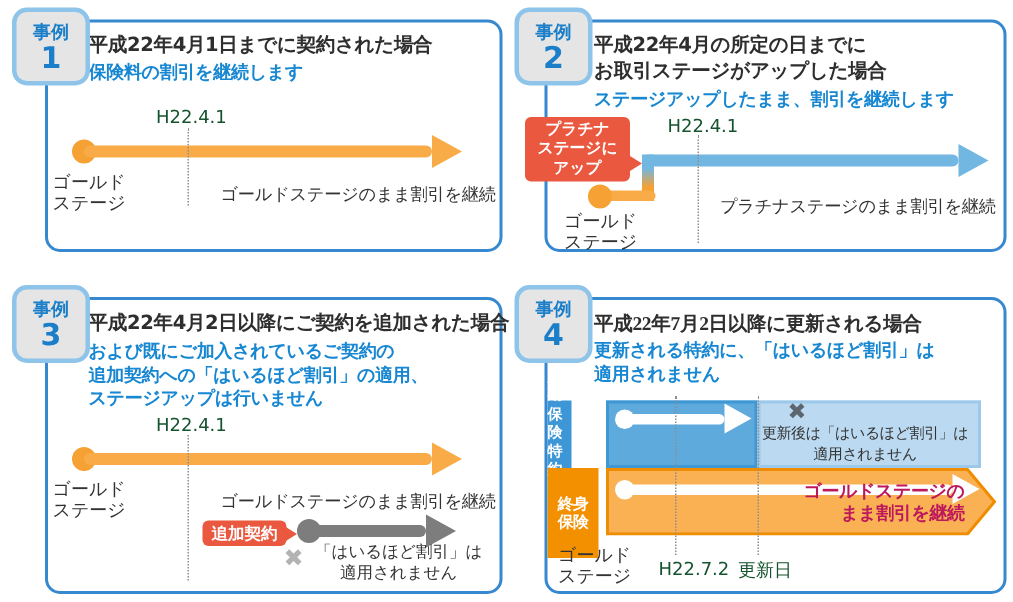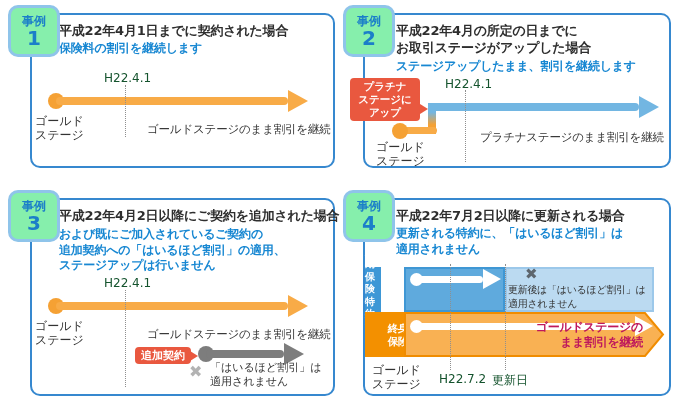--- a/index.html
+++ b/index.html
@@ -1,40 +1,40 @@
 <!DOCTYPE html>
 <html><head>
 <meta charset="utf-8">
 <style>
   html,body{margin:0;padding:0;background:#fff;}
   .stage{position:relative;width:675px;height:401px;background:#fff;overflow:hidden;
          font-family:"DejaVu Sans",sans-serif;color:#2e2e2e;}
   .panel{position:absolute;background:#fff;border:2px solid #3688CF;border-radius:10px;z-index:1;}
-  .badge{position:absolute;width:46px;height:46px;background:#86efac;border:3px solid #8FC4EA;border-radius:10px;
+  .badge{position:absolute;width:46px;height:46px;background:#e5e5e5;border:3px solid #8FC4EA;border-radius:10px;
          z-index:6;display:flex;flex-direction:column;align-items:center;justify-content:center;color:#1B7EC9;}
   .badge .bw{font-size:12px;font-weight:bold;line-height:14px;}
   .badge .bn{font-size:20px;font-weight:bold;line-height:21px;}
   .title{position:absolute;font-size:13px;font-weight:bold;color:#2e2e2e;line-height:17px;white-space:nowrap;letter-spacing:-0.2px;}
   .sub{position:absolute;font-size:12px;font-weight:bold;color:#1787D2;line-height:15.5px;white-space:nowrap;letter-spacing:-0.2px;}
   .date{position:absolute;font-size:12px;color:#14532d;white-space:nowrap;}
   .dotv{position:absolute;width:0;border-left:1px dotted #8f8f8f;z-index:3;}
   .hbar{position:absolute;height:8px;border-radius:4px;}
   .adot{position:absolute;border-radius:50%;}
   .ahead{position:absolute;width:0;height:0;border-top:11px solid transparent;border-bottom:11px solid transparent;}
   .lbl{position:absolute;font-size:12px;color:#333;line-height:14px;white-space:nowrap;}
   .tlabel{position:absolute;font-size:11.5px;color:#333;line-height:14px;white-space:nowrap;letter-spacing:-0.2px;}
   .redtag{position:absolute;background:#E9583F;color:#fff;font-weight:bold;border-radius:4px;z-index:4;}
   .tailR{position:absolute;width:0;height:0;border-top:5px solid transparent;border-bottom:5px solid transparent;border-left:8px solid #E9583F;}
   .xmark{position:absolute;font-weight:bold;line-height:1;}
   .rowlabel{position:absolute;display:flex;flex-direction:column;align-items:center;justify-content:center;
             color:#fff;font-weight:bold;font-size:10px;line-height:12.5px;letter-spacing:-0.3px;}
   .wdot{position:absolute;width:13px;height:13px;border-radius:50%;background:#fff;z-index:2;}
   .wbar{position:absolute;height:7px;border-radius:3.5px;background:#fff;z-index:2;}
   .whead{position:absolute;width:0;height:0;border-top:10.5px solid transparent;border-bottom:10.5px solid transparent;border-left:18px solid #fff;z-index:2;}
-  .note{position:absolute;color:#333;white-space:nowrap;}
+  .note{position:absolute;color:#333;white-space:nowrap;text-align:center;}
 </style>
 </head>
 <body>
 
 <div class="stage">
 
   <section class="panel" style="left:30px;top:13px;width:301px;height:151px;">
     <div class="title" style="left:27px;top:7px;">平成22年4月1日までに契約された場合</div>
     <div class="sub" style="left:27px;top:26px;">保険料の割引を継続します</div>
     <div class="date" style="left:72px;top:56px;">H22.4.1</div>
@@ -112,32 +112,32 @@
       <div>「はいるほど割引」は</div>
       <div>適用されません</div>
     </div>
   </section>
   <div class="badge" style="left:8px;top:190px;">
     <div class="bw">事例</div>
     <div class="bn">3</div>
   </div>
 
   <section class="panel" style="left:363px;top:198px;width:304px;height:194px;">
-    <div class="title" style="left:31px;top:7px;">平成22年7月2日以降に更新される場合</div>
+    <div class="title" style="left:31px;top:7px;font-family:Liberation Serif, serif;">平成22年7月2日以降に更新される場合</div>
     <div class="sub" style="left:31px;top:26px;">
       <div>更新される特約に、「はいるほど割引」は</div>
       <div>適用されません</div>
     </div>
 
     <div class="rowlabel" style="left:0px;top:67px;width:16px;height:45px;background:#3D97D6;">
       <div>定期</div>
       <div>保険</div>
       <div>特約等</div>
     </div>
-    <div class="rowlabel" style="left:0px;top:112px;width:34px;height:45px;background:#F39000;font-size:10.5px;padding-left:16px;">
+    <div class="rowlabel" style="left:0px;top:112px;width:34px;height:60px;background:#F39000;font-size:10.5px;">
       <div>終身</div>
       <div>保険</div>
     </div>
 
     <div style="position:absolute;left:39px;top:67px;width:101px;height:45px;background:#5FAADD;border:2px solid #3F97D4;box-sizing:border-box;"></div>
     <div style="position:absolute;left:140px;top:67px;width:149px;height:45px;background:#BBDAF1;border:2px solid #9CC8EA;box-sizing:border-box;"></div>
     <div class="wdot" style="left:45px;top:73px;"></div>
     <div class="wbar" style="left:51px;top:76px;width:67px;"></div>
     <div class="whead" style="left:118px;top:69px;"></div>
     <div class="xmark" style="left:160px;top:67px;font-size:15px;color:#5D666E;z-index:2;">✖</div>

